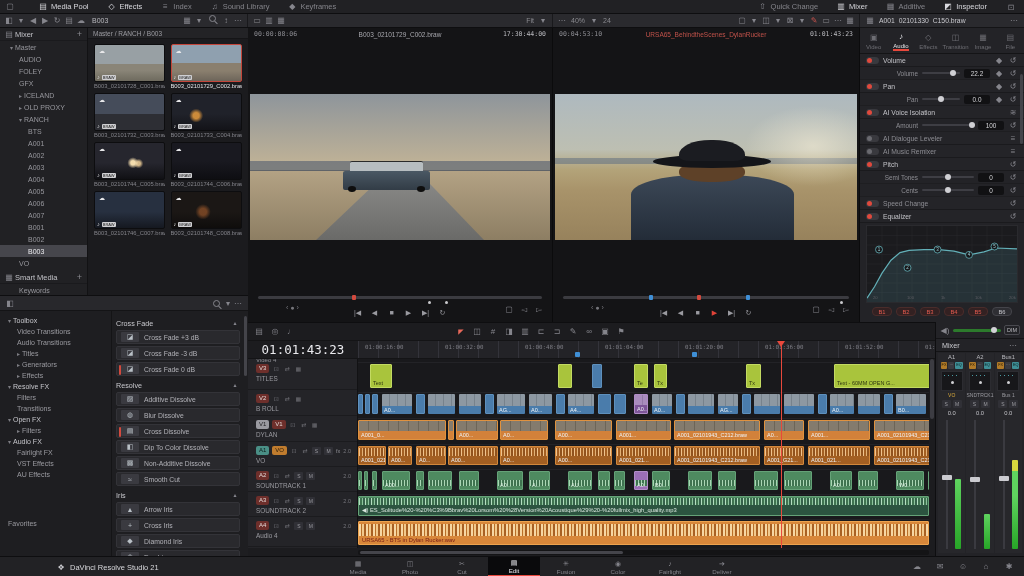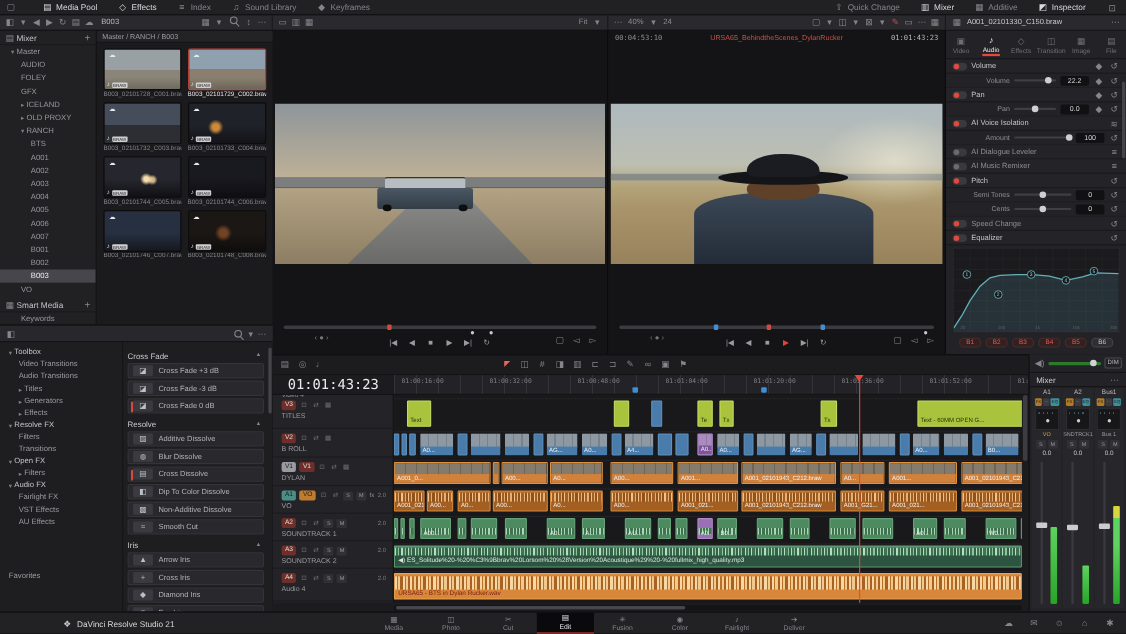--- a/index.html
+++ b/index.html
@@ -500,20 +500,25 @@
             <span class="gic noteic">♪</span>
             <span class="fmtbadge">BRAW</span>
           </div>
         </div>
         <div class="thname">B003_02101748_C008.braw</div>
       </div>
     </div>
 </div>
 
 <div class="viewer" id="srcviewer">
+  <div class="vhead">
+    <span style="font-family:'DejaVu Sans Mono',monospace">00:00:08:06</span>
+    <span class="vname">B003_02101729_C002.braw</span>
+    <span class="vtc">17:30:44:00</span>
+  </div>
   <div class="vidarea">
     <div class="layer sky1"></div>
     <div class="layer mtn1"></div>
     <div class="layer gnd1"></div>
     <div class="layer road1"></div>
     <div class="layer truck">
       <div class="ttop"></div>
       <div class="tbody"></div>
       <div class="twheel tw1"></div>
       <div class="twheel tw2"></div>

